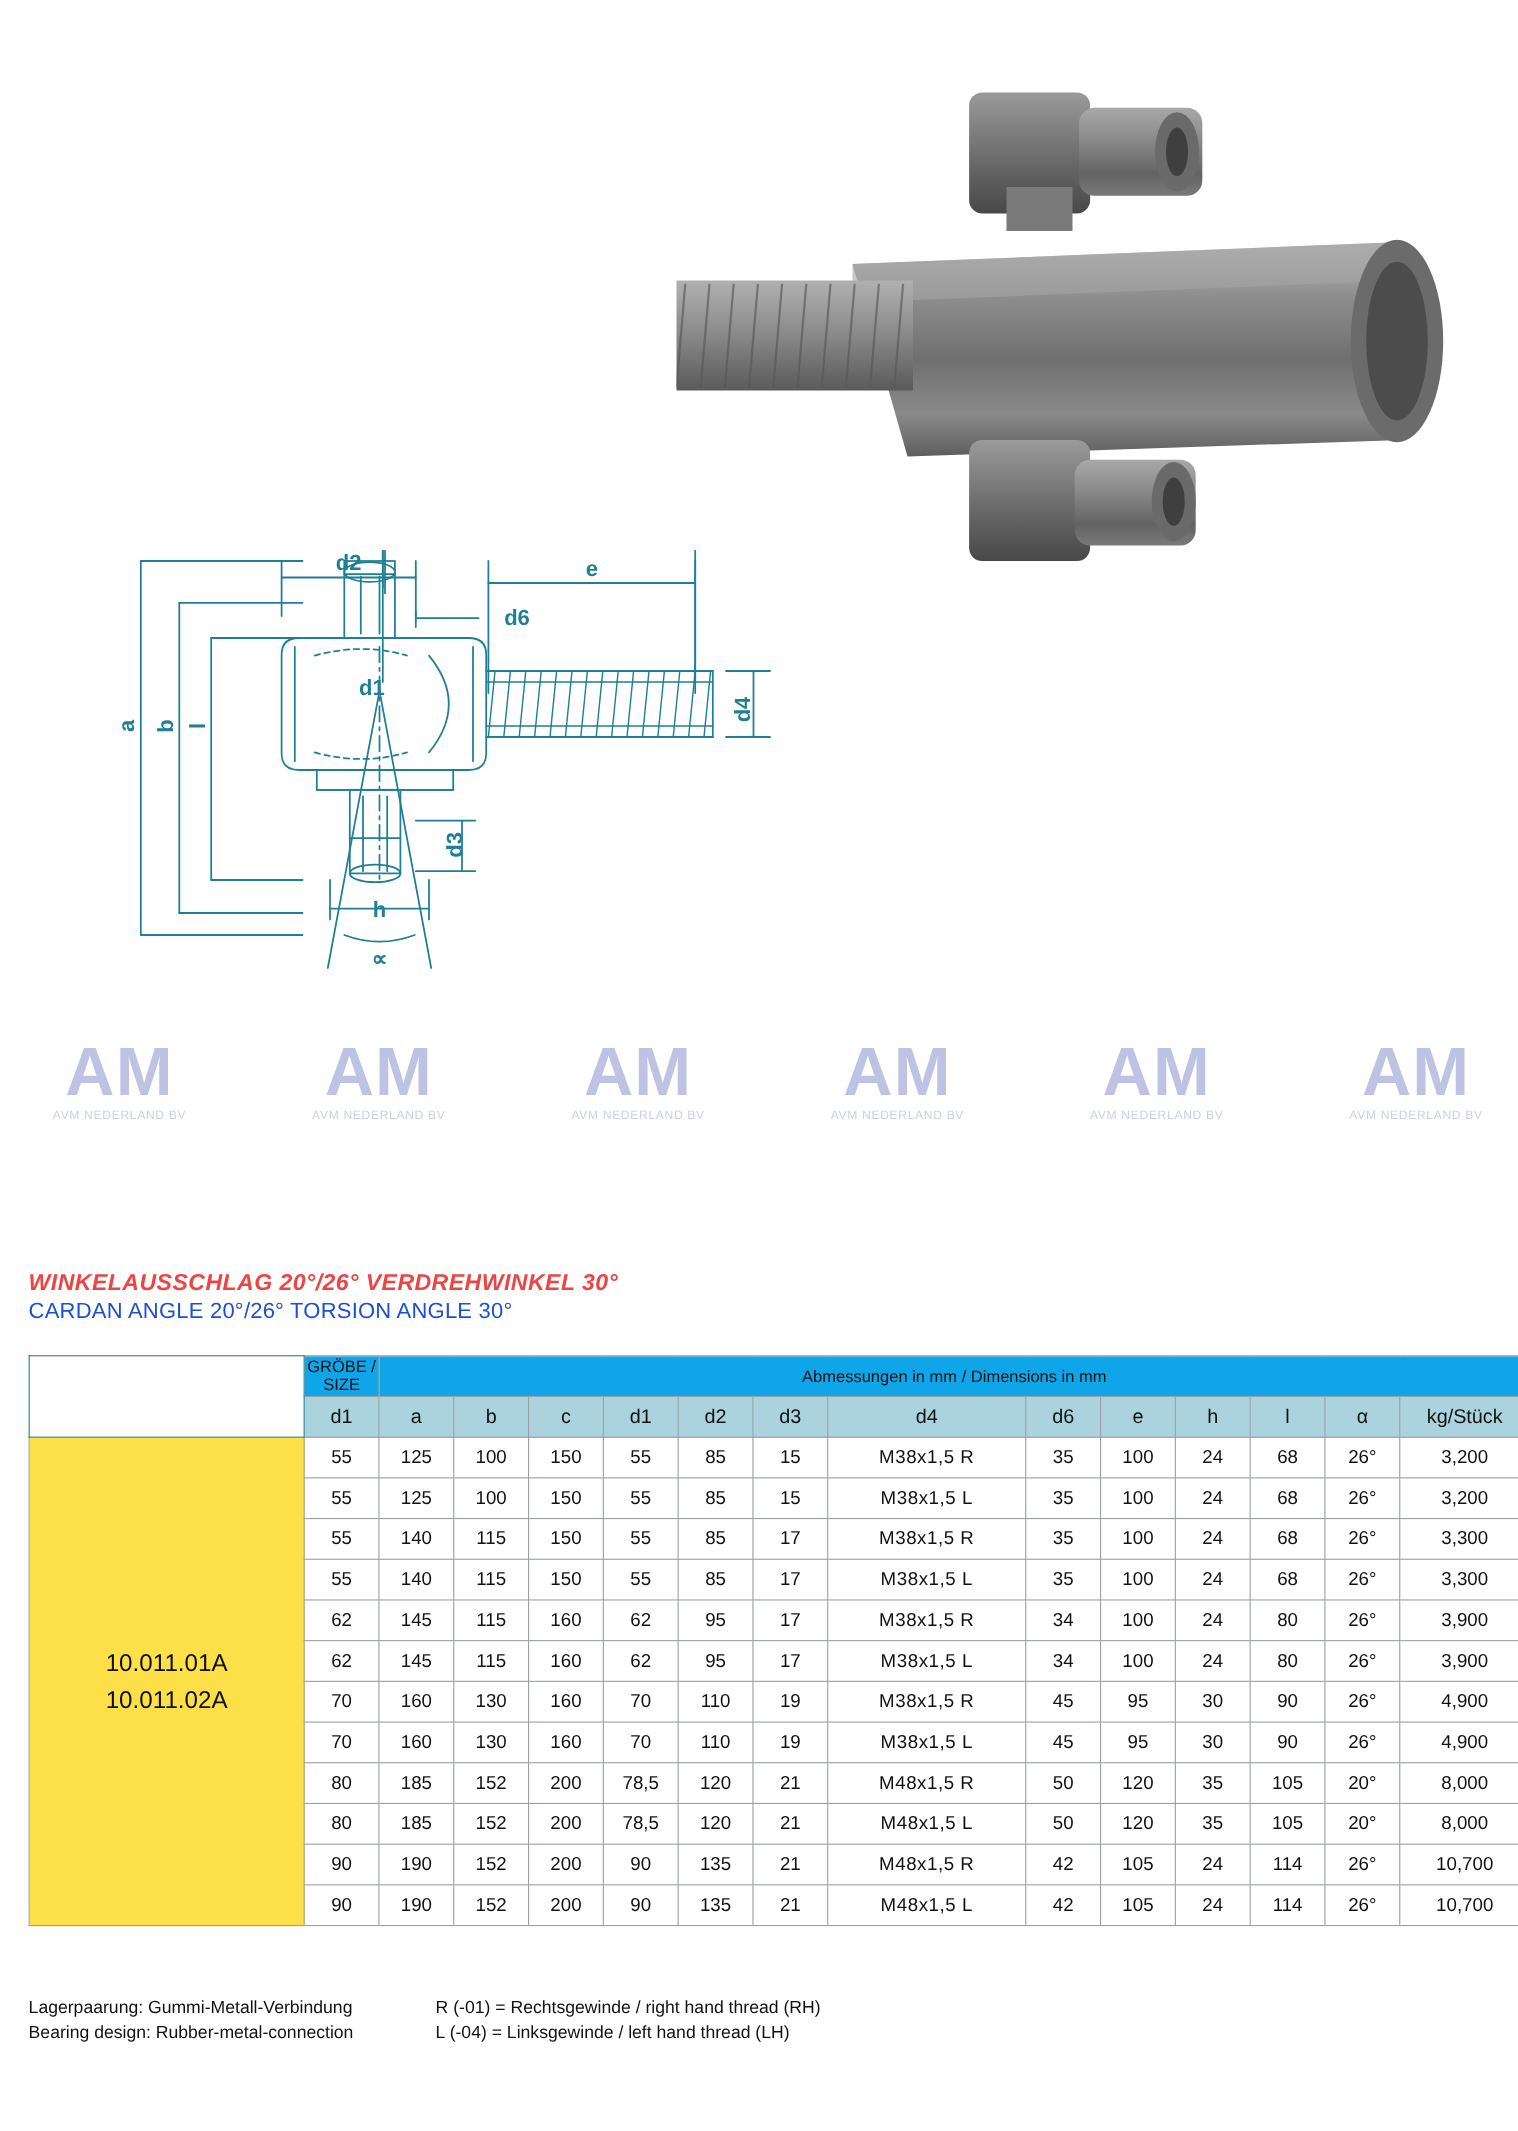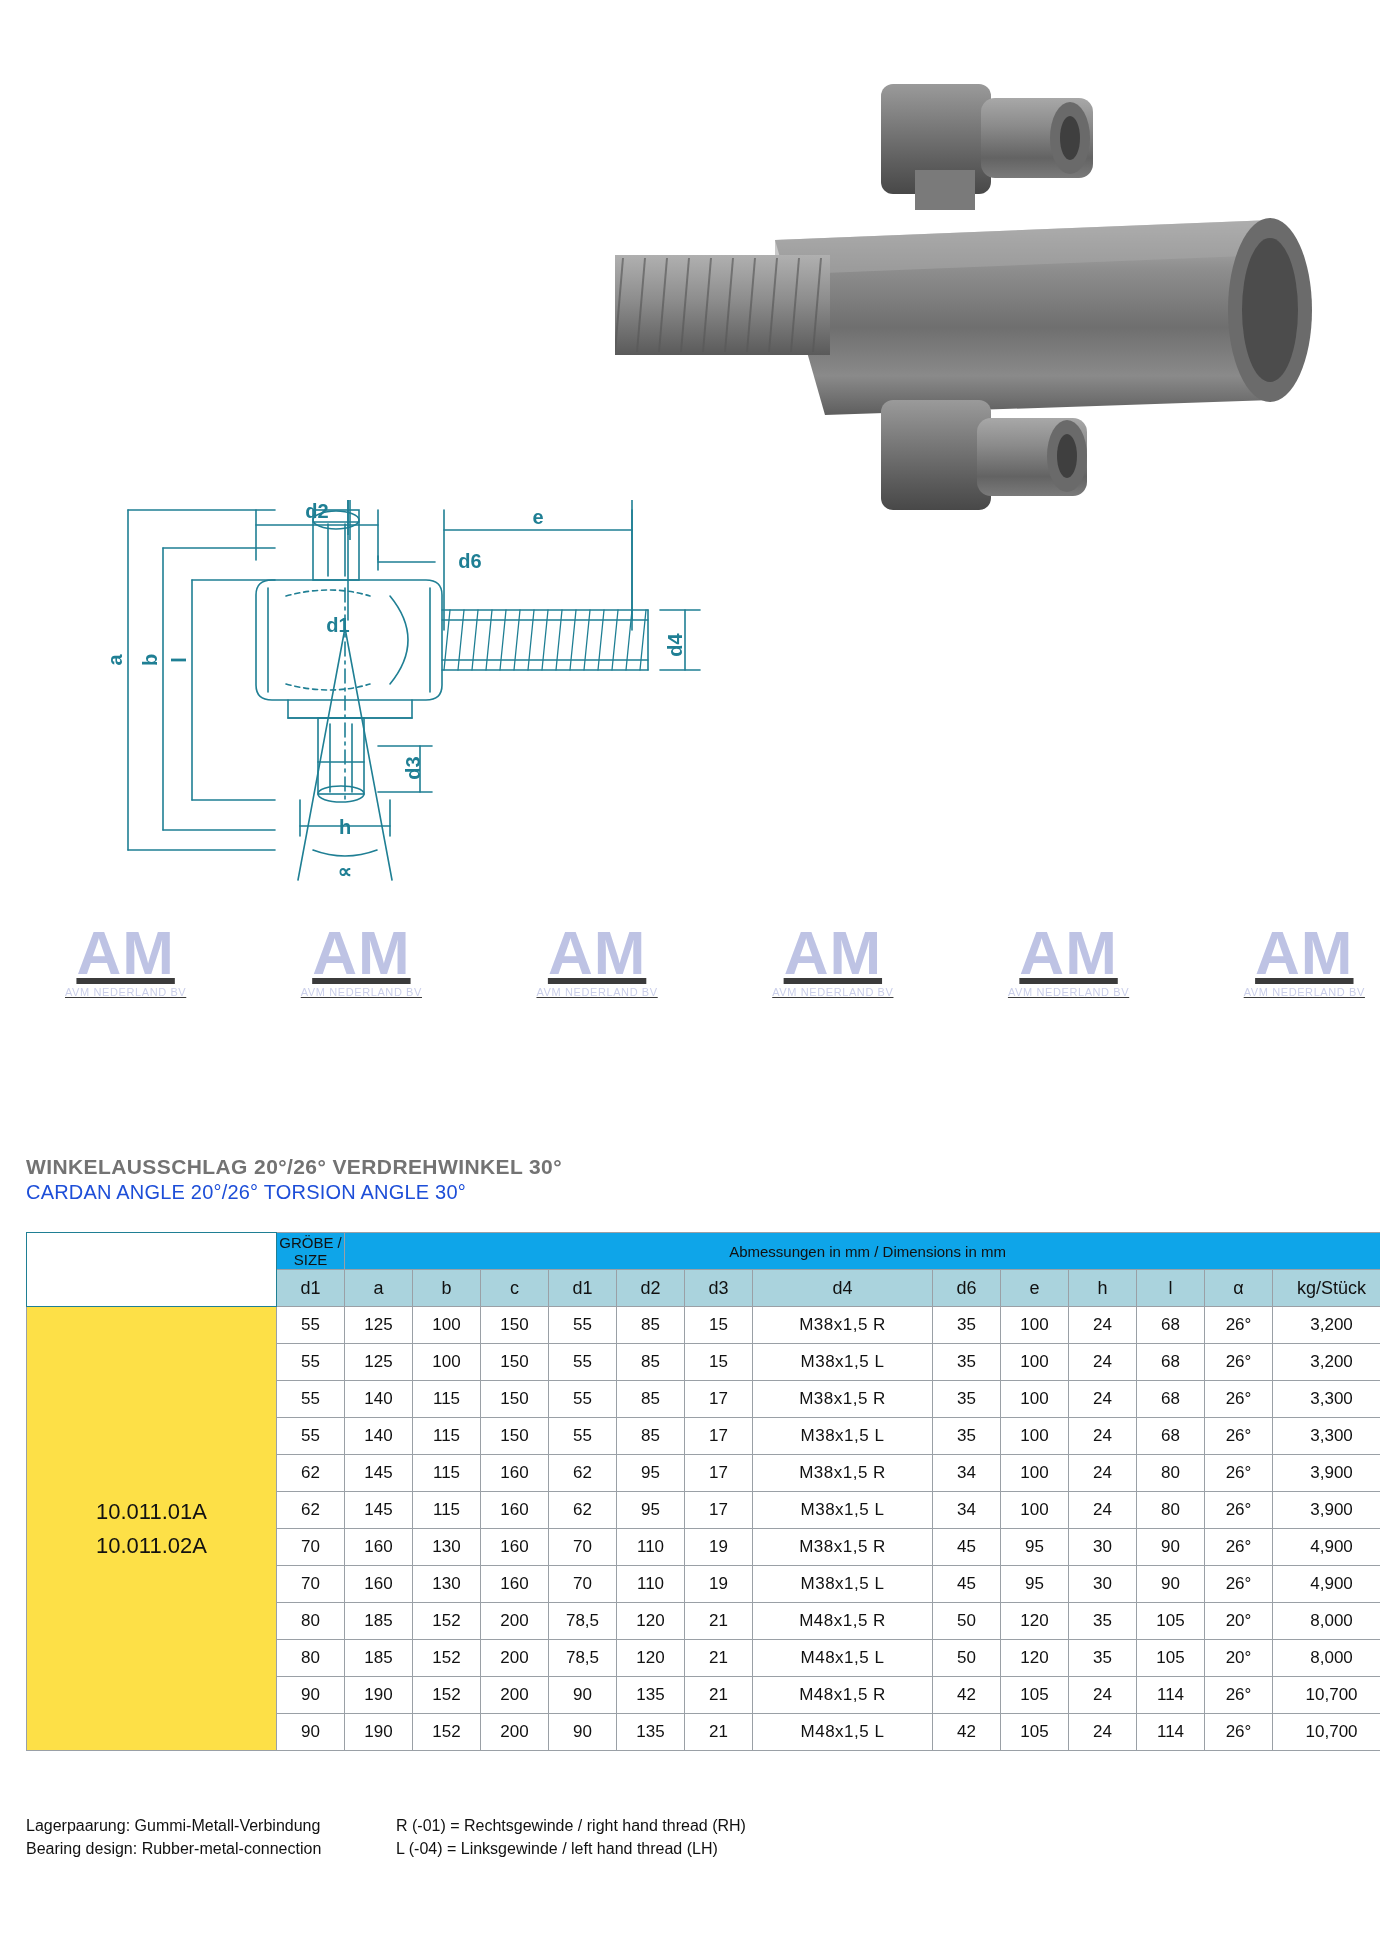--- a/index.html
+++ b/index.html
@@ -19,45 +19,45 @@
     position:absolute; left:615px; top:70px; width:745px; height:520px;
   }
 
   
   .drawing-wrap {
     position:absolute; left:60px; top:500px; width:880px; height:630px;
   }
 
   
   .wm-row {
-    position:absolute; left:65px; top:900px; width:1300px; height:120px;
-    display:flex; justify-content:space-between; align-items:center;
+    position:absolute; left:48px; top:900px; width:1300px; height:120px;
+    display:flex; justify-content:space-between; align-items:flex-end;
     pointer-events:none;
-    text-decoration:underline;
   }
   .wm {
     text-align:center;
     color:#b9bfe4;
     opacity:.85;
   }
   .wm .wm-am {
     font-size:62px; font-weight:bold; letter-spacing:1px; line-height:62px;
     color:#b3b9e0;
   }
   .wm .wm-sub {
     font-size:11px; letter-spacing:.6px; color:#c2c7e6; margin-top:2px;
   }
 
   
   .heading-block {
     position:absolute; left:26px; top:1155px; width:900px;
   }
   .heading-de {
-    font-size:21px; font-weight:bold; color:#737373; letter-spacing:.4px;
+    font-size:21px; font-weight:bold; color:#ef4444; letter-spacing:.4px;
     white-space:nowrap;
+    font-style:italic;
   }
   .heading-en {
     font-size:20px; color:#1d4ed8; letter-spacing:.2px; margin-top:2px;
     white-space:nowrap;
   }
 
   
   .table-wrap {
     position:absolute; left:26px; top:1232px; width:1330px;
   }

